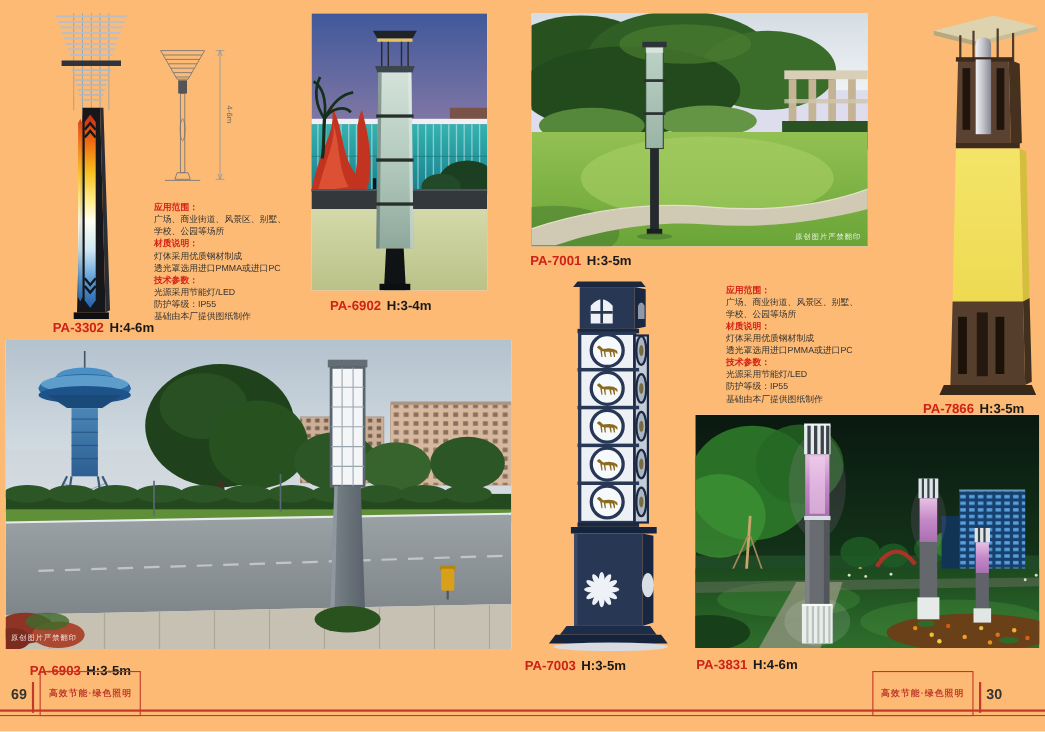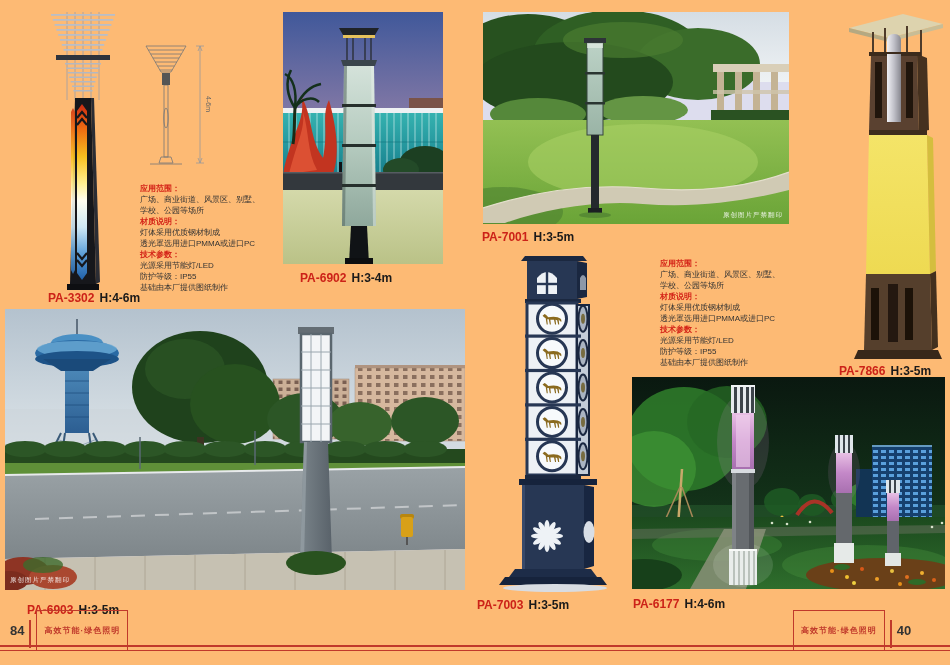--- a/index.html
+++ b/index.html
@@ -670,29 +670,29 @@
       <g fill="#eaf2dc" opacity=".9">
         <circle cx="140" cy="146" r="1.3"></circle>
           <circle cx="155" cy="147" r="1.3"></circle>
           <circle cx="178" cy="145" r="1.3"></circle>
         <circle cx="300" cy="150" r="1.3"></circle>
           <circle cx="310" cy="146" r="1.3"></circle>
       </g>
     </svg>
   </div>
   <div class="plabel" style="left:633px;top:597px;">
-    <span class="model">PA-6177</span><span class="ht">H:4-6m</span>
+    <span class="model">PA-3831</span><span class="ht">H:4-6m</span>
   </div>
 
   <div class="footer-left" style="left:10px;">
-    <span class="pgnum">84</span>
+    <span class="pgnum">69</span>
     <span class="vline"></span>
     <span class="slogan-box">高效节能·绿色照明</span>
   </div>
   <div class="footer-right" style="left:793px;">
     <span class="slogan-box">高效节能·绿色照明</span>
     <span class="vline"></span>
-    <span class="pgnum">40</span>
+    <span class="pgnum">30</span>
   </div>
   <div class="redline" style="top:645px;height:2px;"></div>
   <div class="redline" style="top:650px;height:1px;"></div>
 
 </div>
 
 </body></html>

